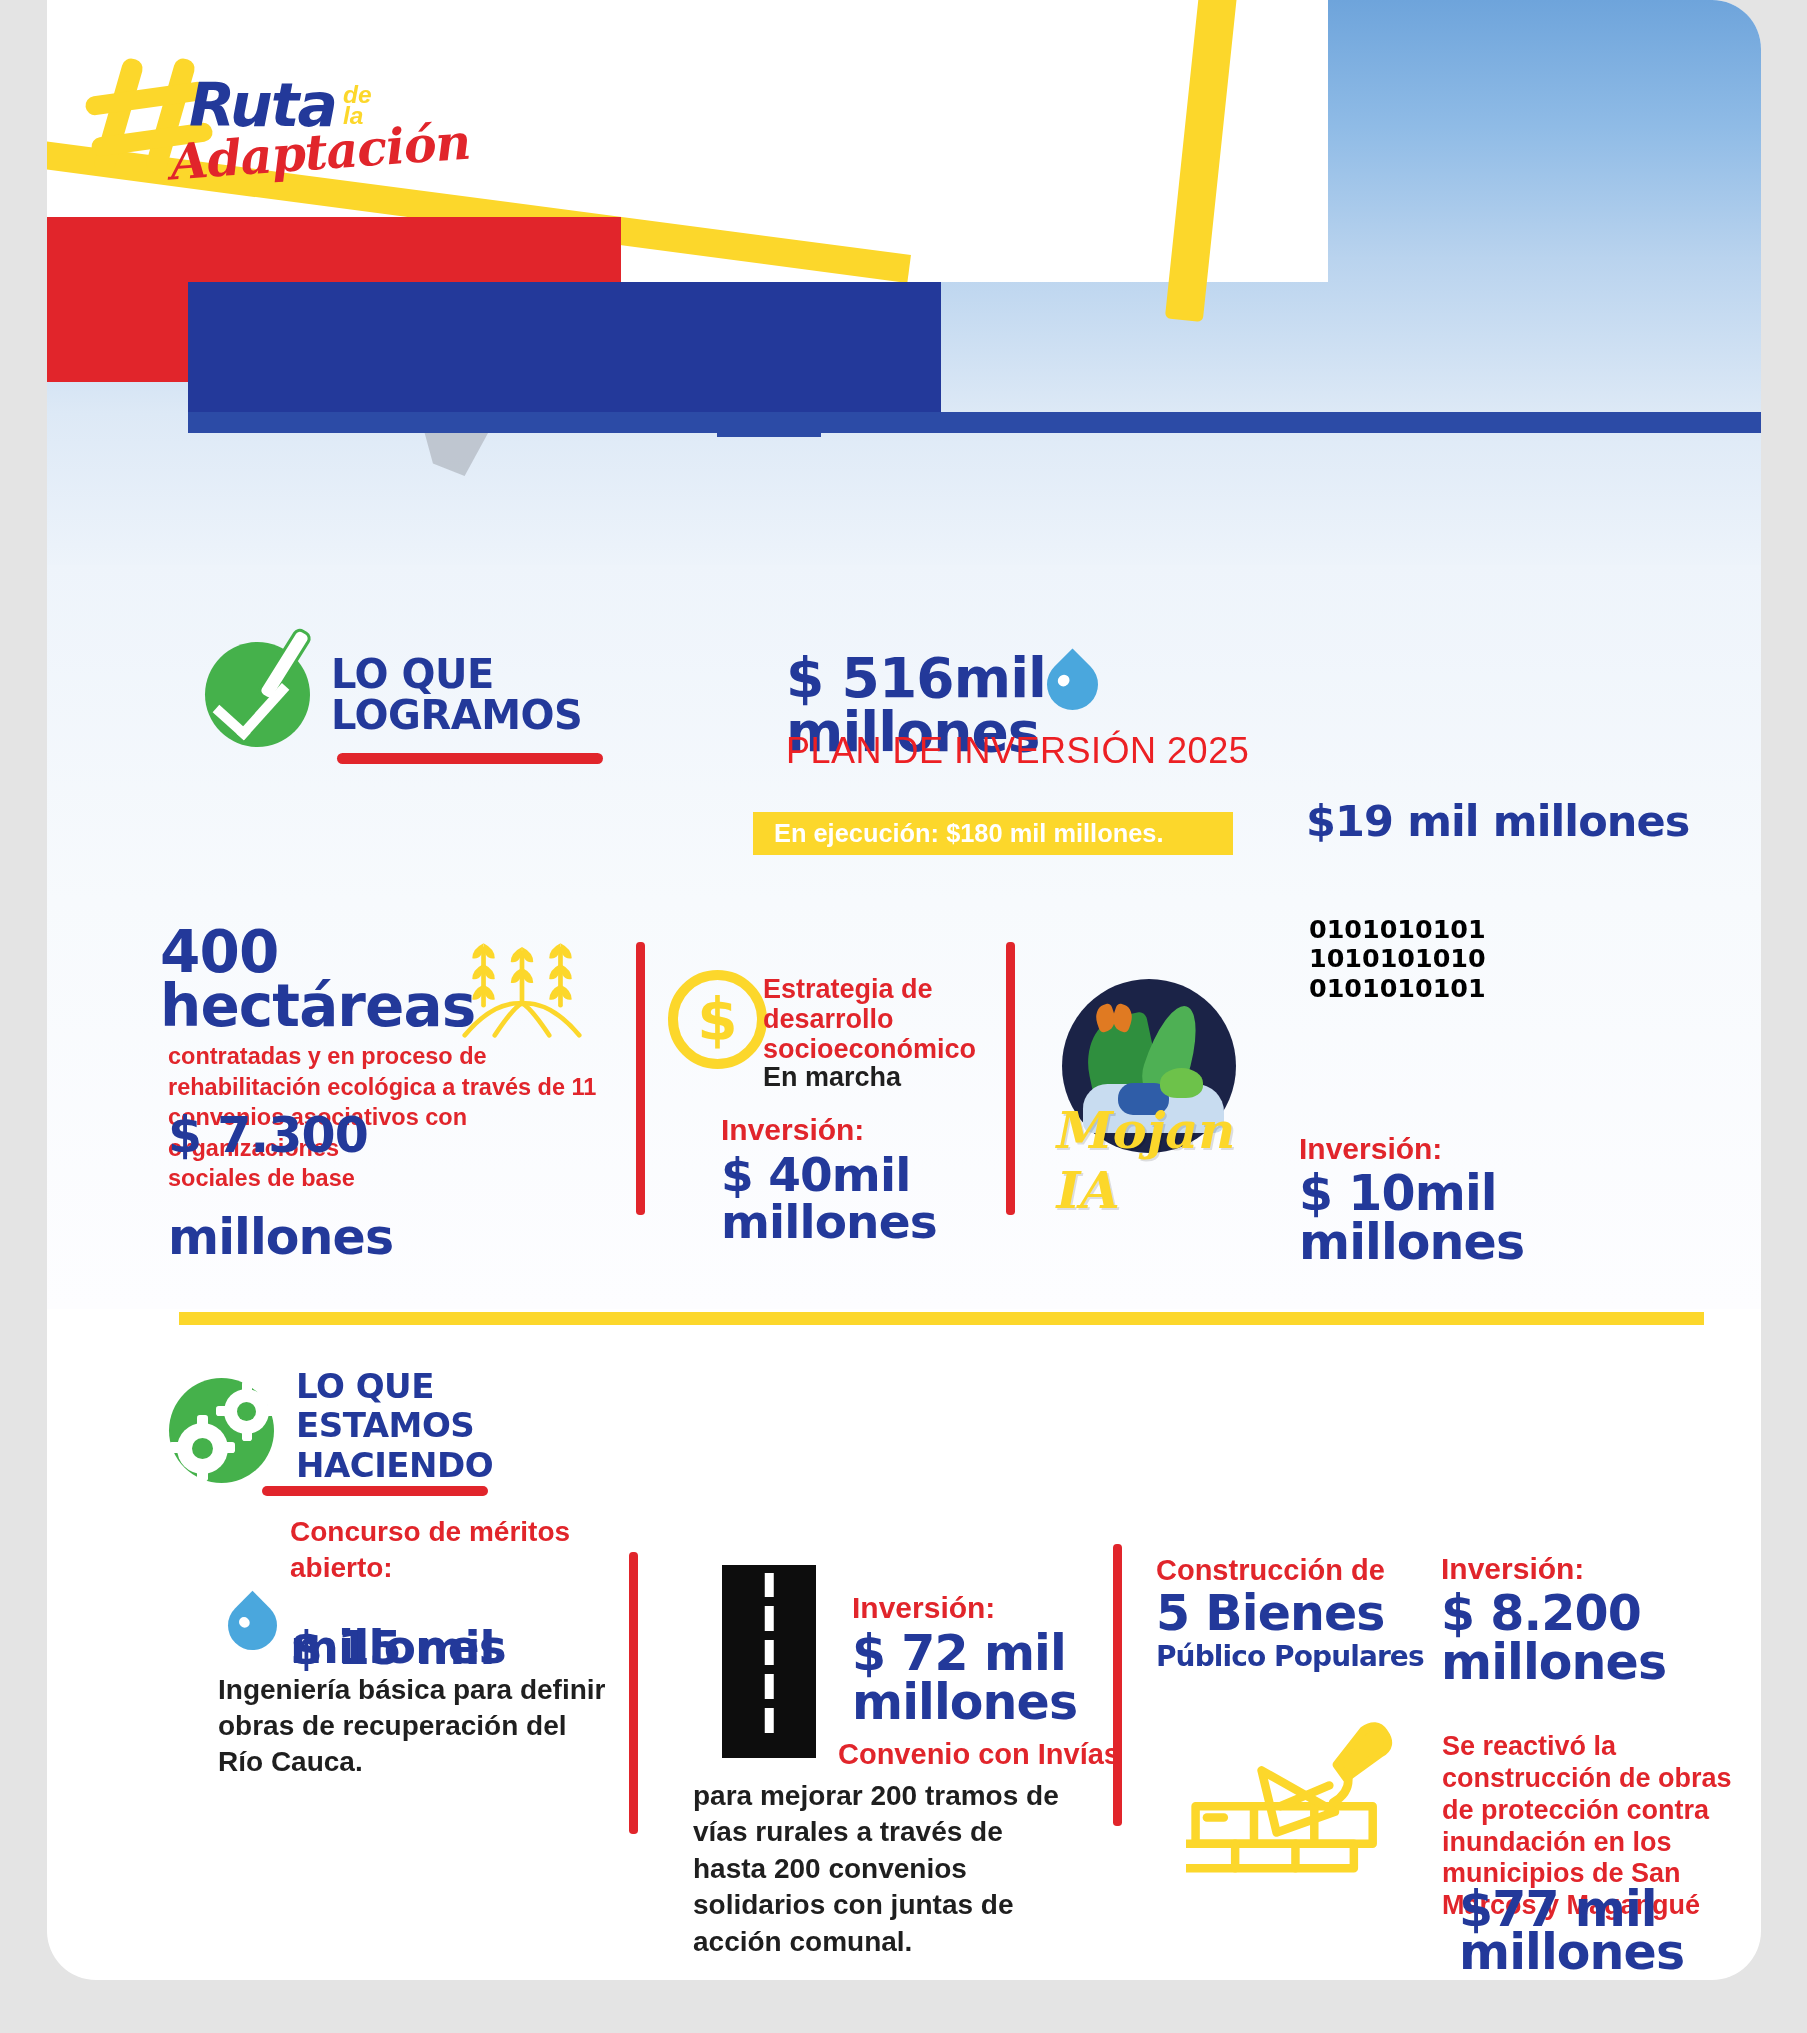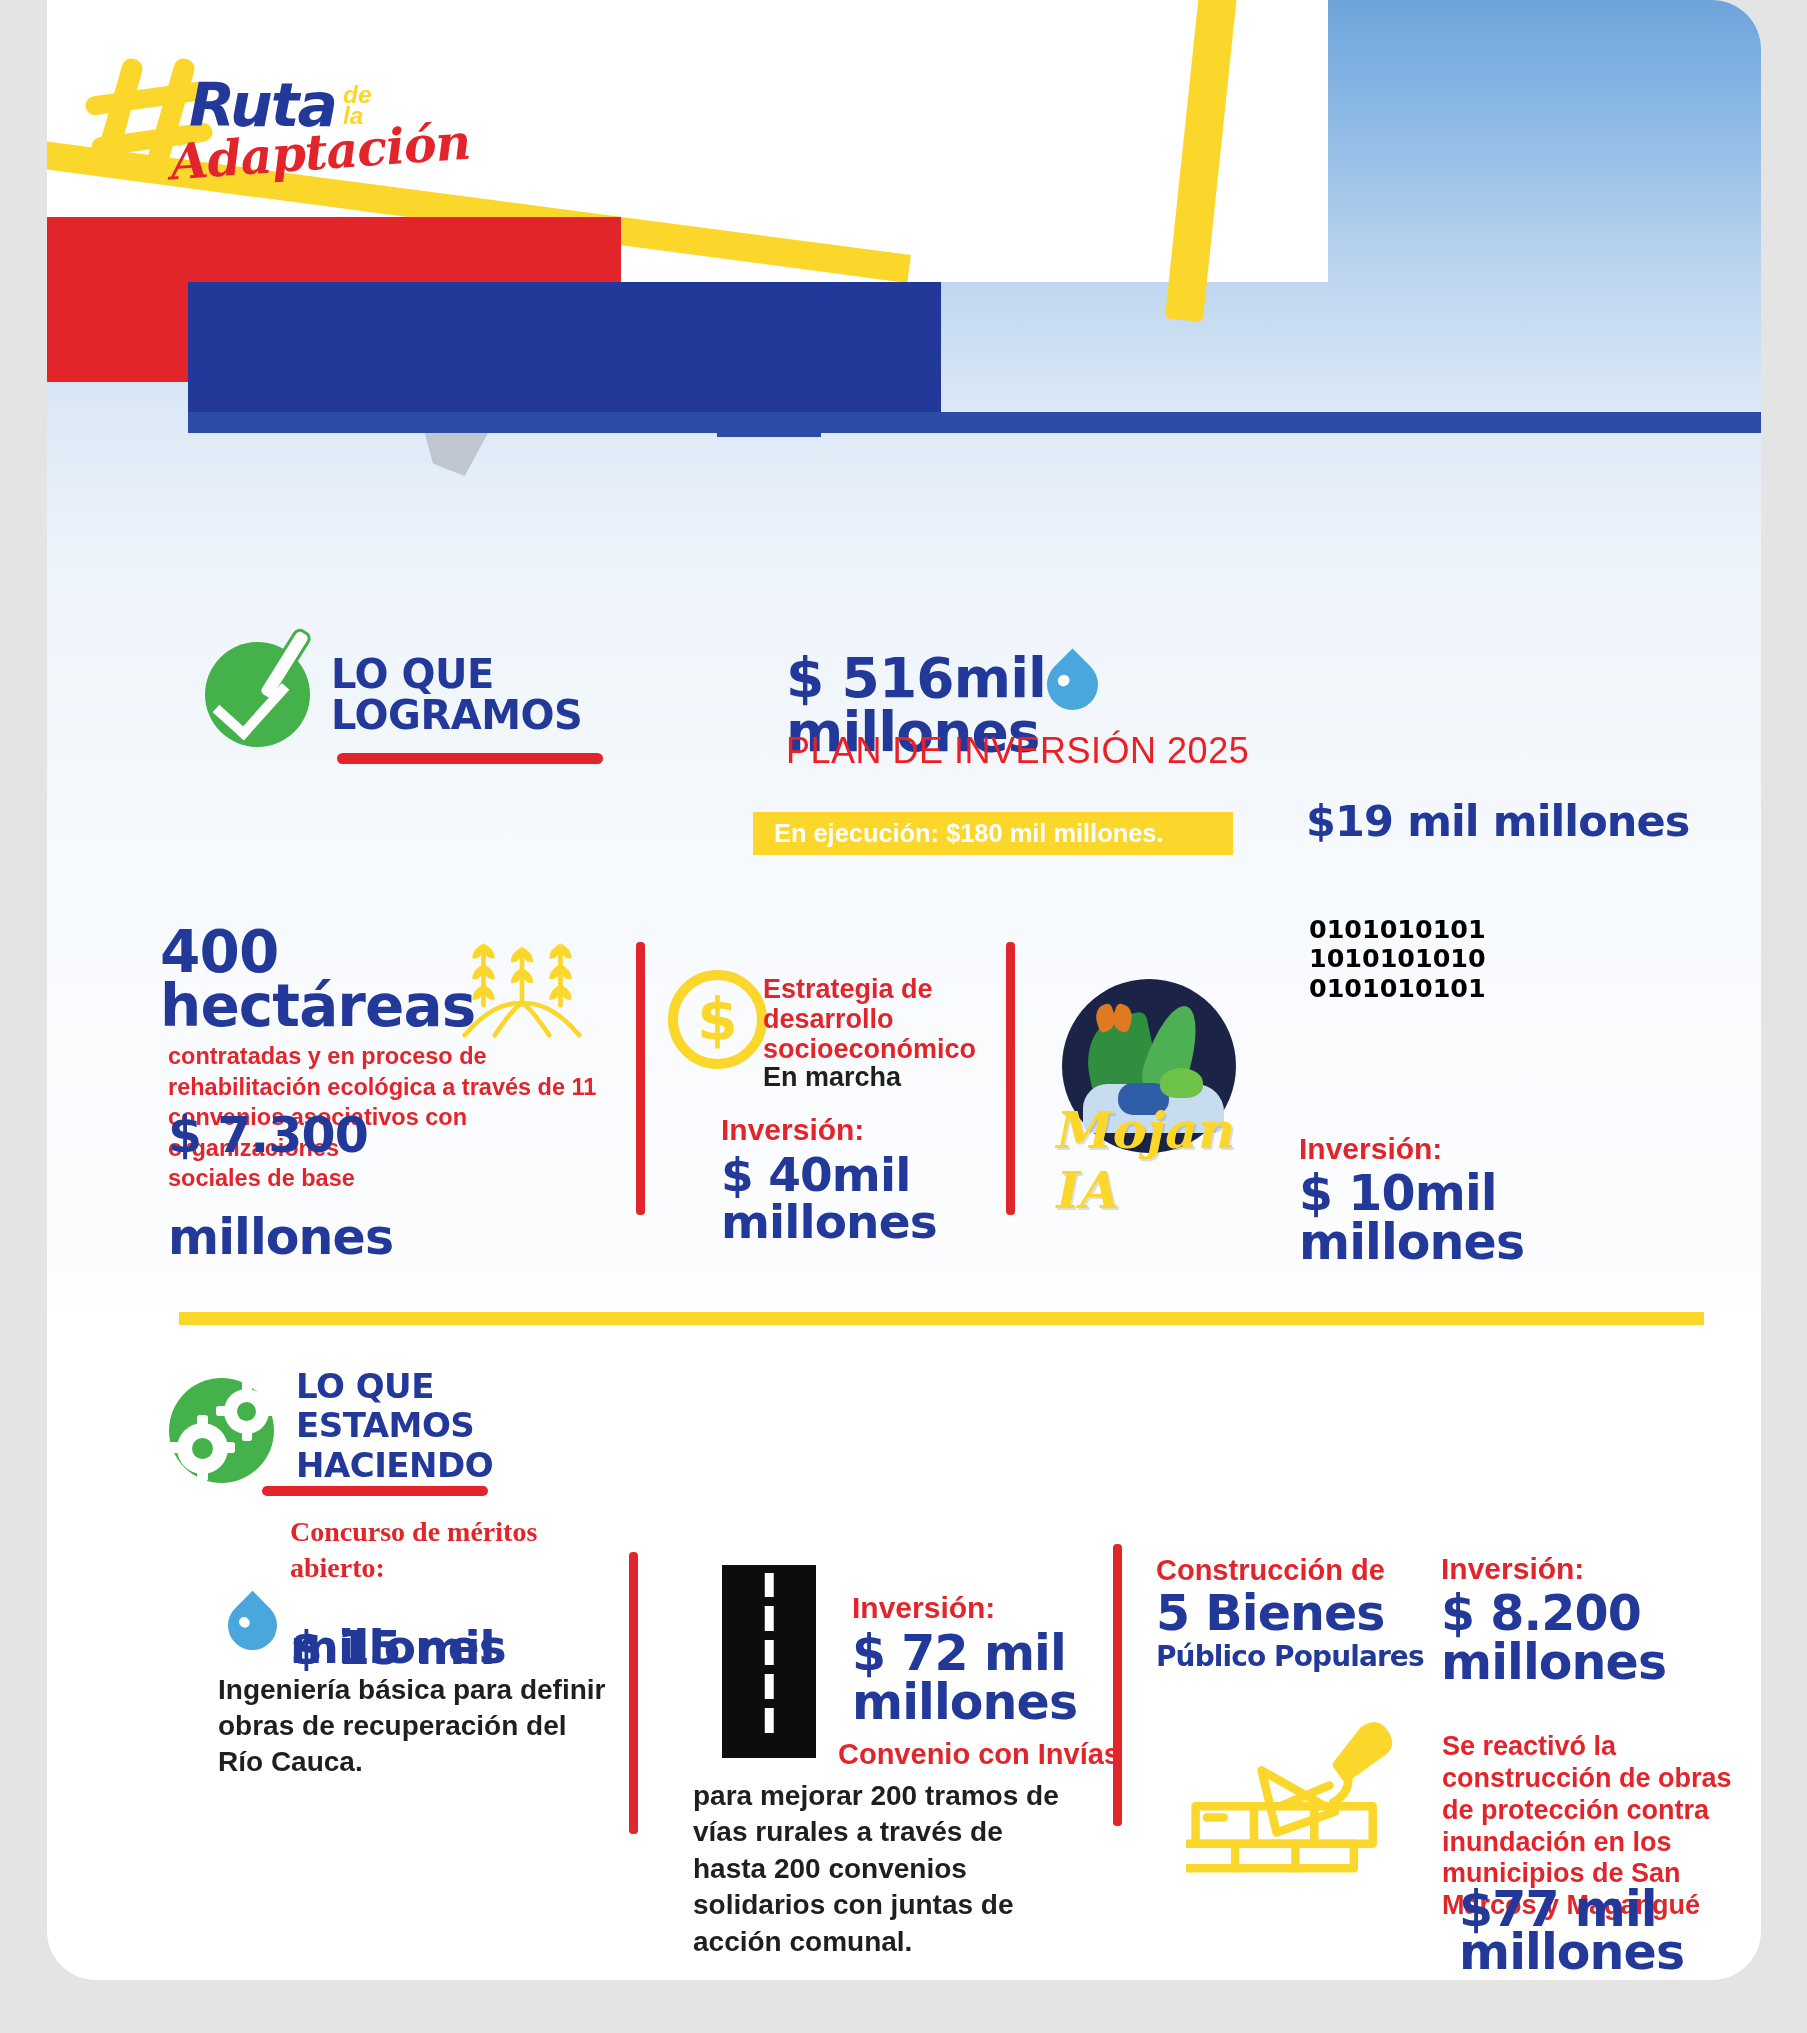--- a/index.html
+++ b/index.html
@@ -391,21 +391,21 @@
     <span class="gtooth" style="left:95px;top:36px;width:12.2px;height:10.4px;"></span>
   </div>
 
   <div class="head-txt blk" style="left:228px;top:1367px;font-size:34px;line-height:1.16;">
     <div>LO QUE</div>
     <div>ESTAMOS</div>
     <div>HACIENDO</div>
   </div>
   <div class="red-underline" style="left:215px;top:1486px;width:226px;height:10.4px;"></div>
 
-  <div class="blk t-red" style="left:243px;top:1514px;font-size:28px;line-height:1.3;font-family:Liberation Serif, serif;">
+  <div class="blk t-red" style="left:243px;top:1514px;font-size:28px;line-height:1.3;">
     <div>Concurso de méritos</div>
     <div>abierto:</div>
   </div>
   <div class="drop" style="position:absolute;left:181px;top:1601px;width:49px;height:49px;"></div>
   <div class="blk num" style="left:243px;top:1576px;font-size:47px;line-height:1.0;margin-top:48px;">$ 15 mil</div>
   <div class="blk num" style="left:243px;top:1623px;font-size:47px;line-height:1.0;">millones</div>
   <div class="blk t-black" style="left:171px;top:1672px;width:405px;font-size:28px;line-height:1.28;white-space:pre-line;">Ingeniería básica para definir
 obras de recuperación del
 Río Cauca.</div>
 

